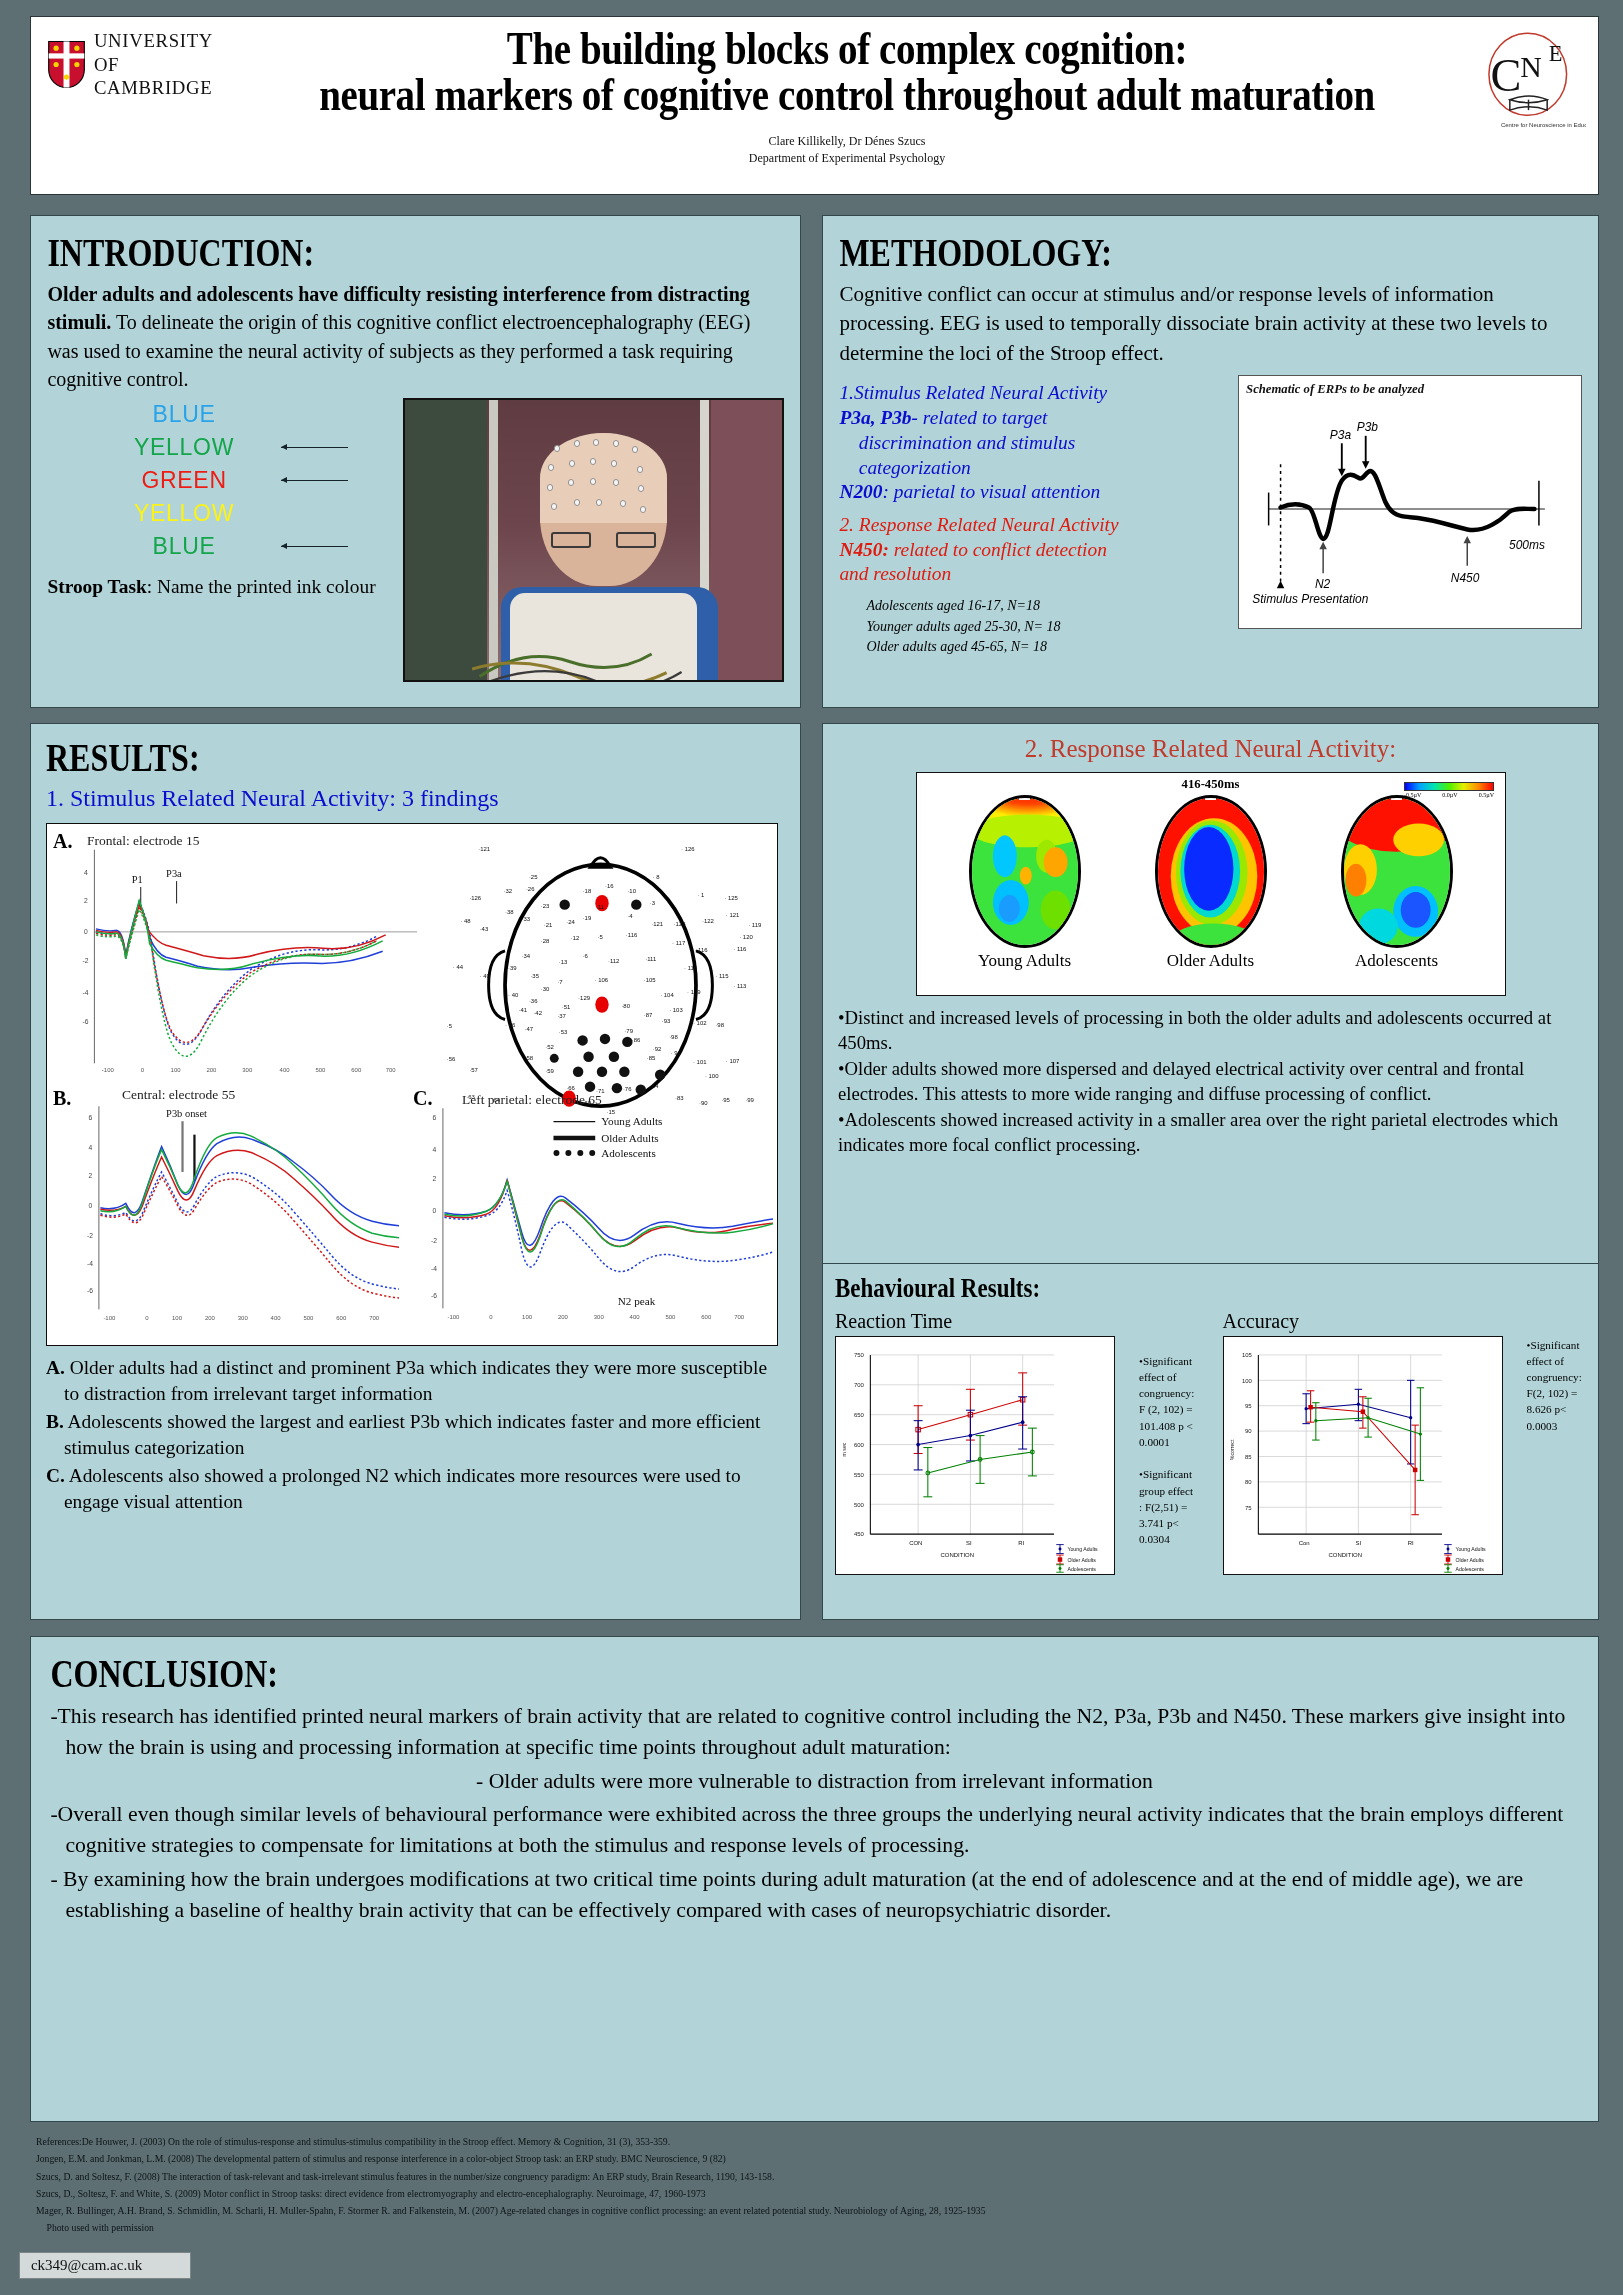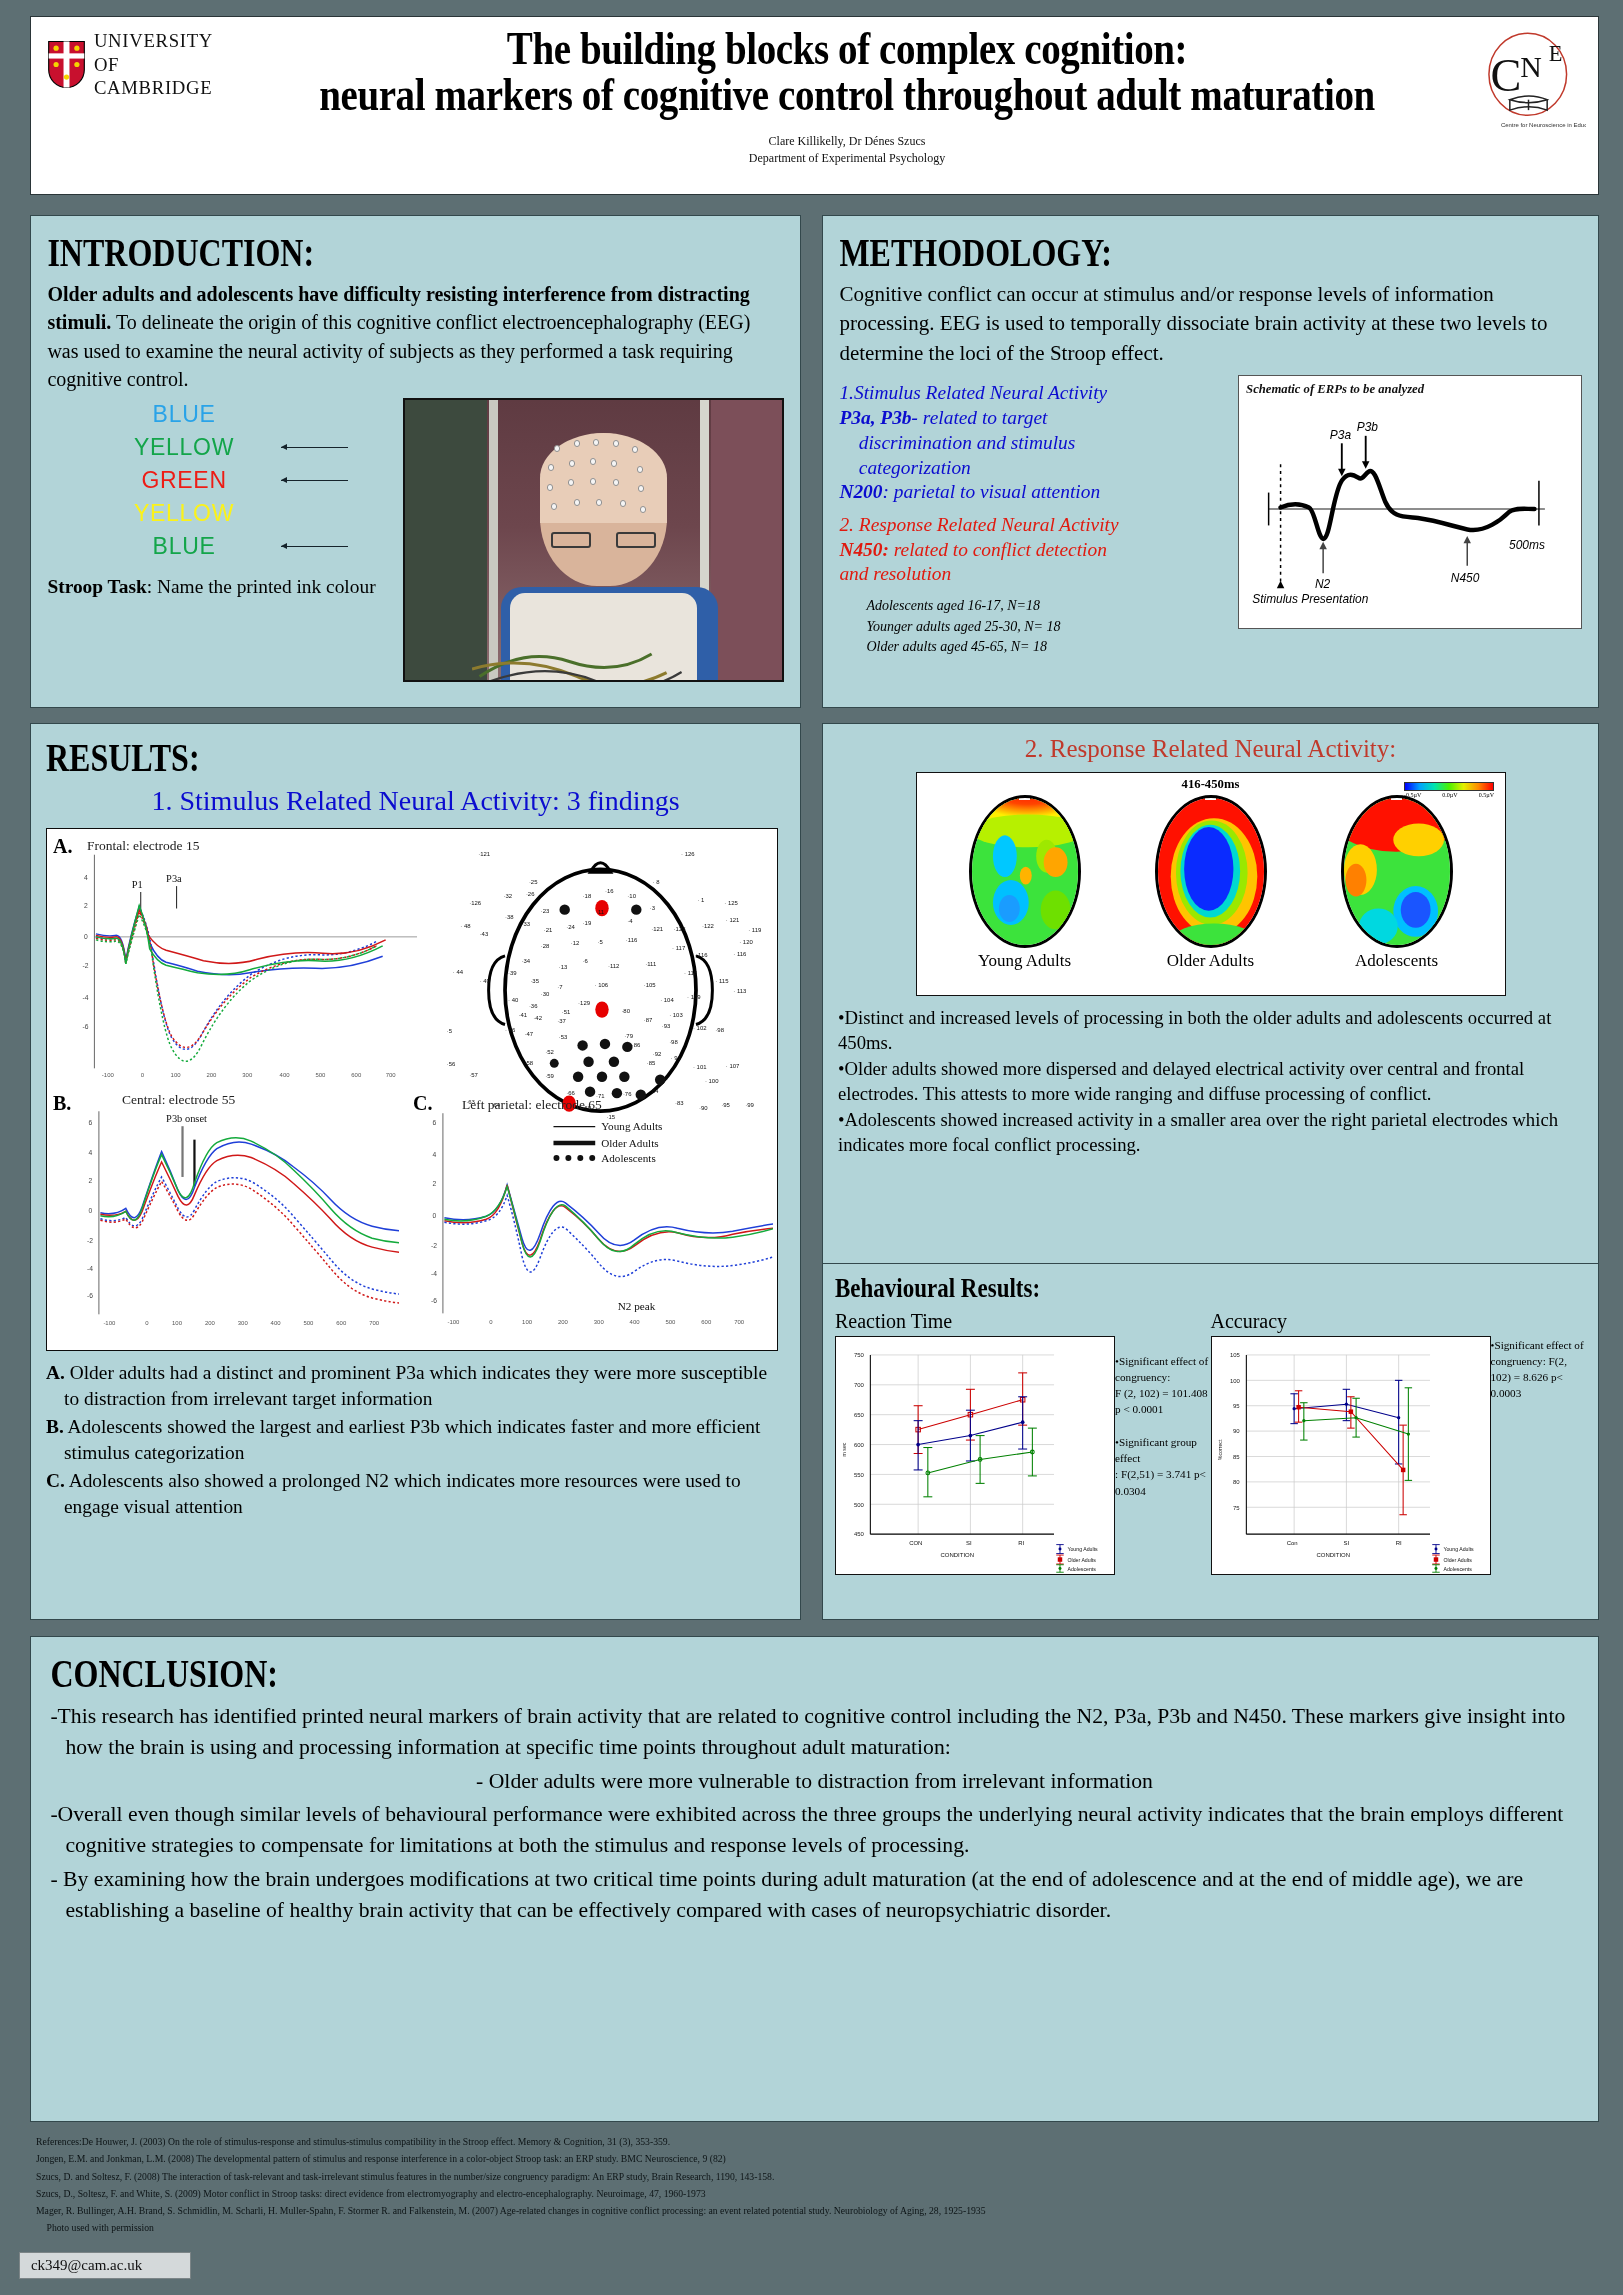--- a/index.html
+++ b/index.html
@@ -86,21 +86,21 @@
   .indent1{ padding-left:19.4px; display:block; }
   .subjects{ font-size:14px; line-height:1.45; margin-top:9px; padding-left:27px; }
   .erp-box{
     width:344px; height:254px; background:#fff; border:1.5px solid #555;
     position:relative; padding:6px 7.5px;
   }
   .erp-title{ font-size:12.7px; font-weight:bold; color:#111; }
 
   
   #results{ left:30px; top:723px; width:771px; height:897px; padding:10.5px 15px; }
-  .results-sub{ color:#0b0ccf; font-size:28px; margin:1.5px 0 10.5px 0;text-align:center; }
+  .results-sub{ color:#0b0ccf; font-size:24px; margin:1.5px 0 10.5px 0; }
   .fig-box{ background:#fff; border:1.5px solid #0c0c0c; width:732px; height:523px; position:relative; }
   .panel-letter{ position:absolute; font-weight:bold; font-size:20px; color:#000; }
   .fig-label{ position:absolute; font-size:13.5px; color:#222; }
   .findings{ margin-top:9px; font-size:19.4px; line-height:1.36; }
   .findings p{ margin:0 0 1.5px 0; text-indent:-18px; padding-left:18px;}
   .findings b{ font-weight:bold; }
 
   
   #resp{ left:822px; top:723px; width:777px; height:553px; padding:10.5px 15px; }
   .resp-head{ color:#c0392b; font-size:25px; margin:0 0 9px 0; text-align:center;}
@@ -116,21 +116,21 @@
   .cbar{ position:absolute; right:10.5px; top:9px; width:90px; }
   .cbar-grad{ height:9.7px; border:0.7px solid #333;
      background:linear-gradient(90deg,#0000ff,#00a2ff,#00e5b0,#4cf000,#e4f000,#ff8a00,#ff0000); }
   .cbar-labels{ display:flex; justify-content:space-between; font-size:6px; margin-top:0.7px; }
   .resp-bullets{ margin-top:9px; font-size:18.7px; line-height:1.35; }
   .resp-bullets p{ margin:0 0 0.7px 0; }
 
   
   #behav{ left:822px; top:1263px; width:777px; height:357px; padding:9px 12px; }
   .behav-head{ font-weight:bold; font-size:23px; transform:scaleY(1.2); transform-origin:left top; margin-bottom:10.5px; }
-  .behav-row{ display:flex; gap:0; }
+  .behav-row{ display:flex; gap:24px; }
   .behav-col{ width:284px; }
   .behav-title{ font-size:20px; margin-bottom:3px; }
   .chart-box{ background:#fff; border:1.5px solid #111; width:280px; height:239px; position:relative; }
   .stat-txt{ width:97px; font-size:11.2px; line-height:1.45; padding-top:27px; }
 
   
   #concl{ left:30px; top:1636px; width:1569px; height:486px; padding:13.5px 19.4px; }
   .concl-body{ font-size:21.7px; line-height:1.44; }
   .concl-body p{ margin:0 0 2.2px 0; text-indent:-15px; padding-left:15px; }
   .concl-body p.center{ text-align:center; text-indent:0; padding-left:0; }

